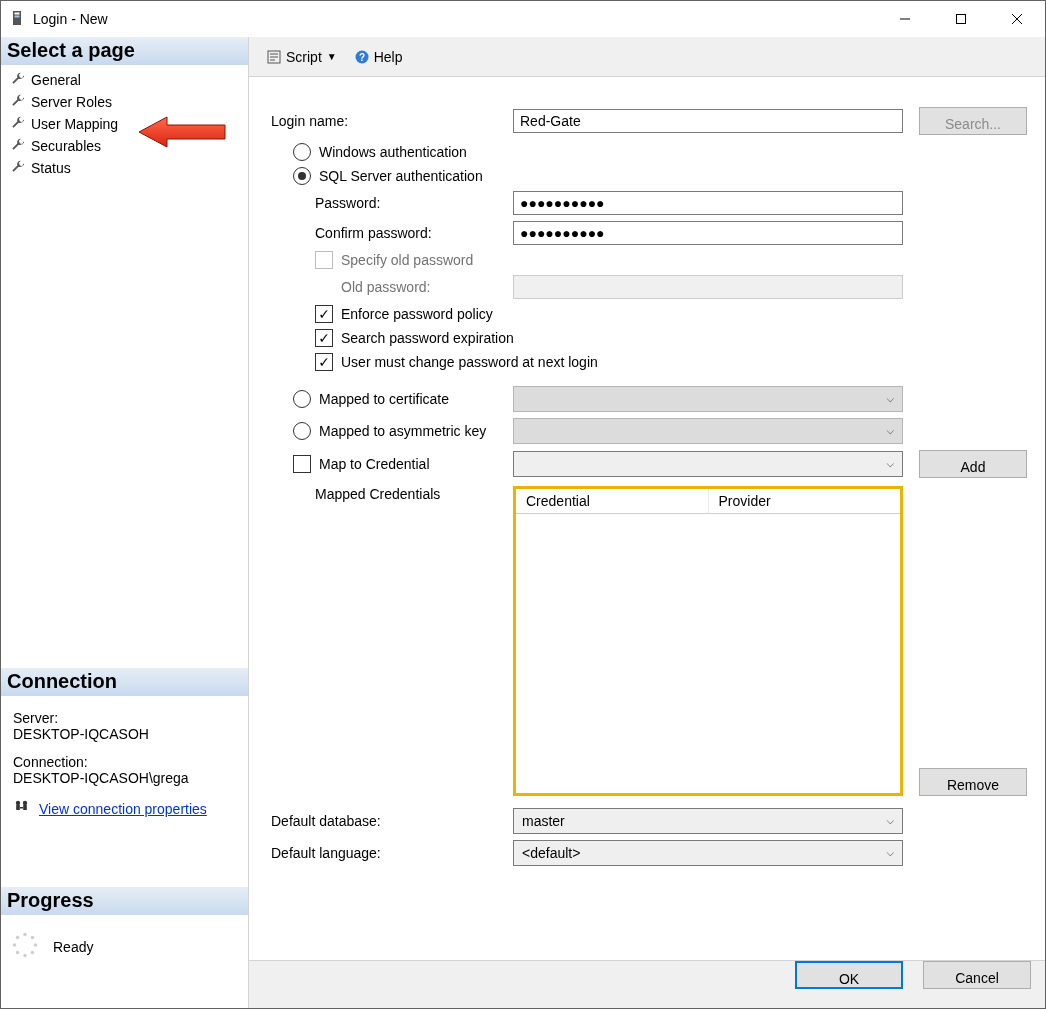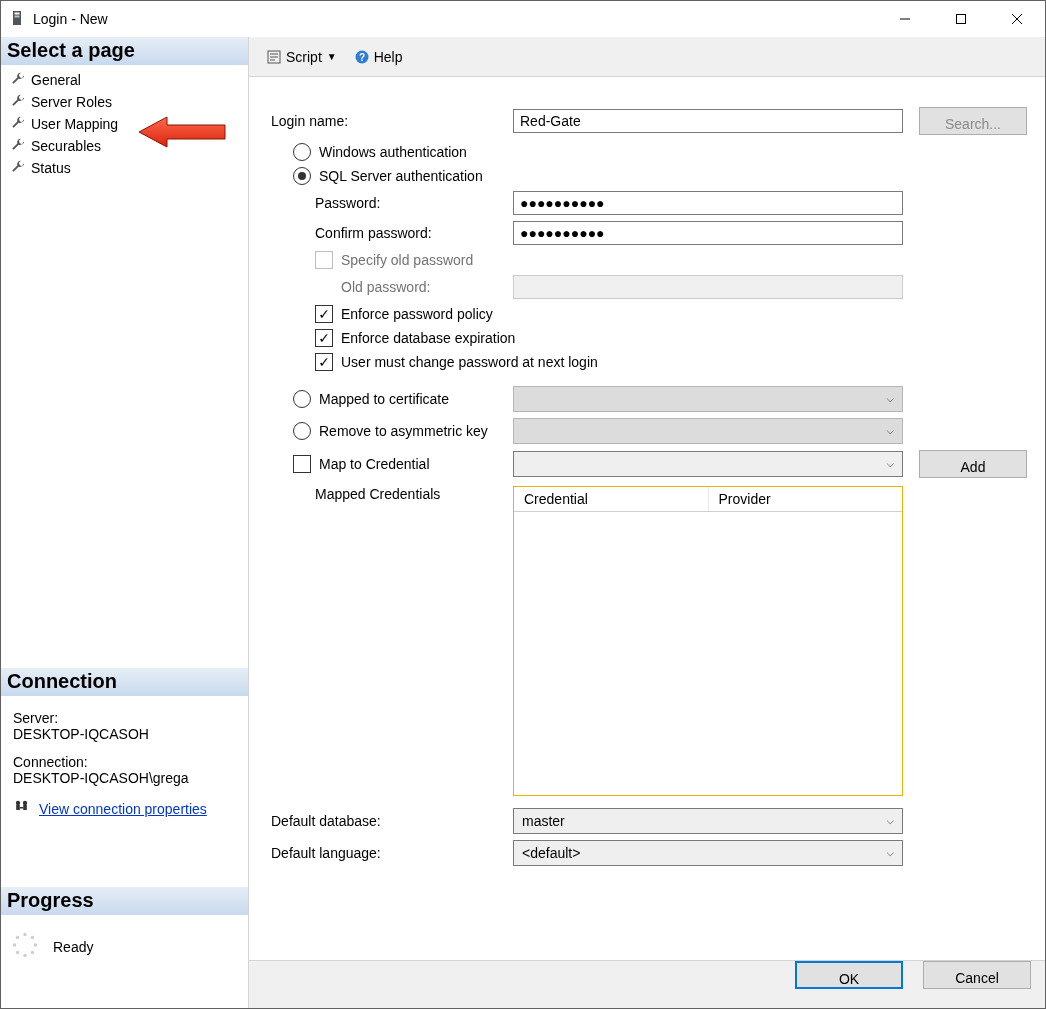--- a/index.html
+++ b/index.html
@@ -172,21 +172,21 @@
     background: #e1e1e1;
     display:flex; align-items:center; justify-content:space-between;
     padding: 0 8px;
     cursor: pointer;
   }
   .select-box.light { background:#efefef; }
   .select-box.disabled { background:#dcdcdc; border-color:#b5b5b5; color:#8b8b8b; }
   .chev { font-size:10px; color:#555; }
 
   .cred-table {
-    border:1px solid #eab308;
+    border:3px solid #eab308;
     height: 310px;
     display:flex;
     flex-direction:column;
   }
   .cred-head { display:flex; border-bottom:1px solid #cfcfcf; }
   .cred-col { padding:4px 10px; flex:1; }
   .cred-col:first-child { border-right:1px solid #eaeaea; }
   .cred-body { flex:1; background:#fff; }
 
   .footer {
@@ -399,21 +399,21 @@
         <div class="check-row indent1">
           <span class="check-box">
               <span class="checkmark">✓</span>
             </span>
           <span>Enforce password policy</span>
         </div>
         <div class="check-row indent1">
           <span class="check-box">
               <span class="checkmark">✓</span>
             </span>
-          <span>Enforce database expiration</span>
+          <span>Search password expiration</span>
         </div>
         <div class="check-row indent1">
           <span class="check-box">
               <span class="checkmark">✓</span>
             </span>
           <span>User must change password at next login</span>
         </div>
 
         <div class="form-row" style="margin-top:15px;">
           <div class="lbl-col" style="display:flex;align-items:center;gap:8px;padding-left:26px;">
@@ -421,21 +421,21 @@
             <span>Mapped to certificate</span>
           </div>
           <div class="select-box disabled" style="flex:0 0 390px;">
             <span></span>
               <span class="chev">⌵</span>
           </div>
         </div>
         <div class="form-row">
           <div class="lbl-col" style="display:flex;align-items:center;gap:8px;padding-left:26px;">
             <span class="radio-outline"></span>
-            <span>Remove to asymmetric key</span>
+            <span>Mapped to asymmetric key</span>
           </div>
           <div class="select-box disabled" style="flex:0 0 390px;">
             <span></span>
               <span class="chev">⌵</span>
           </div>
         </div>
         <div class="form-row">
           <div class="lbl-col" style="display:flex;align-items:center;gap:8px;padding-left:26px;">
             <span class="check-box"></span>
             <span>Map to Credential</span>
@@ -453,20 +453,23 @@
           <div style="flex:0 0 390px;">
             <div class="cred-table">
               <div class="cred-head">
                 <div class="cred-col">Credential</div>
                 <div class="cred-col">Provider</div>
               </div>
               <div class="cred-body"></div>
             </div>
           </div>
           <div style="width:10px;"></div>
+          <div style="display:flex;flex-direction:column;justify-content:flex-end;height:310px;">
+            <button class="btn btn-right">Remove</button>
+          </div>
         </div>
 
         <div class="form-row" style="margin-top:12px;">
           <div class="lbl-col">Default database:</div>
           <div class="select-box light" style="flex:0 0 390px;">
             <span>master</span>
             <span class="chev">⌵</span>
           </div>
         </div>
         <div class="form-row">

